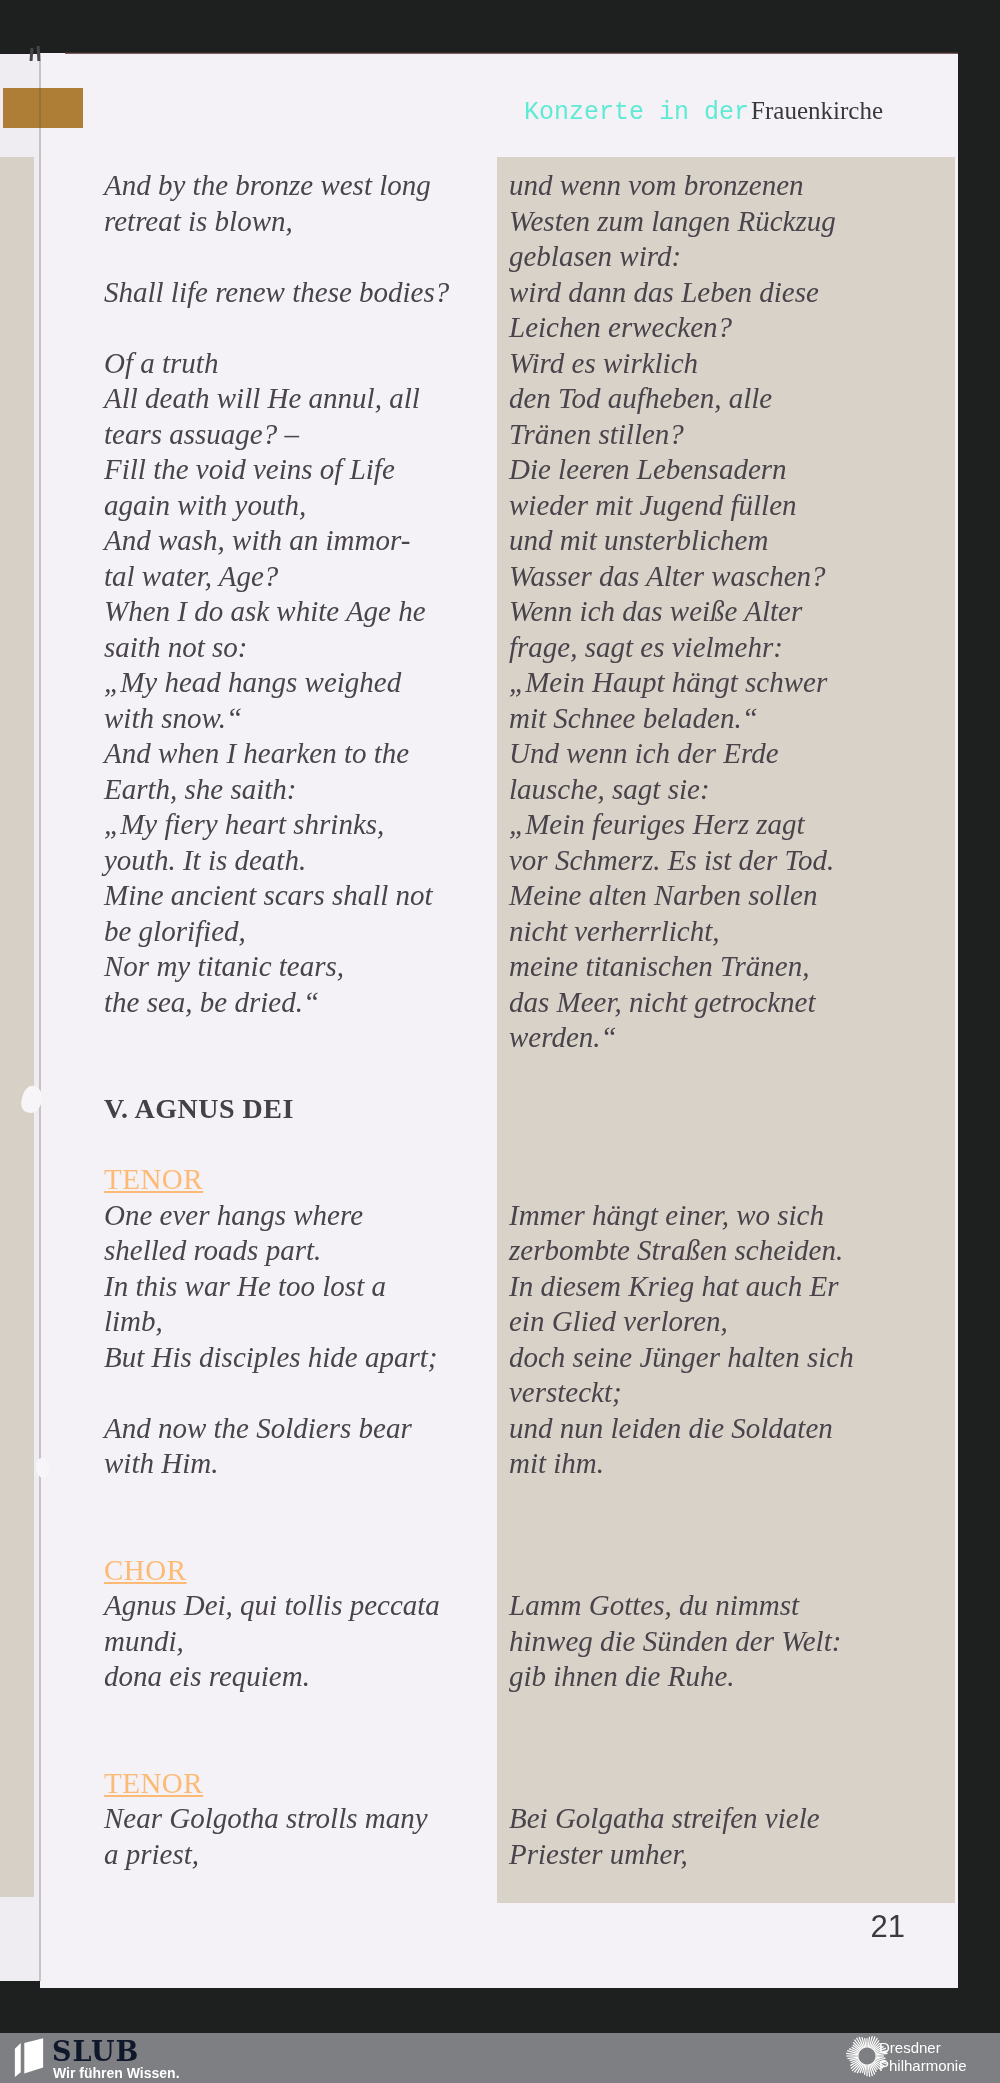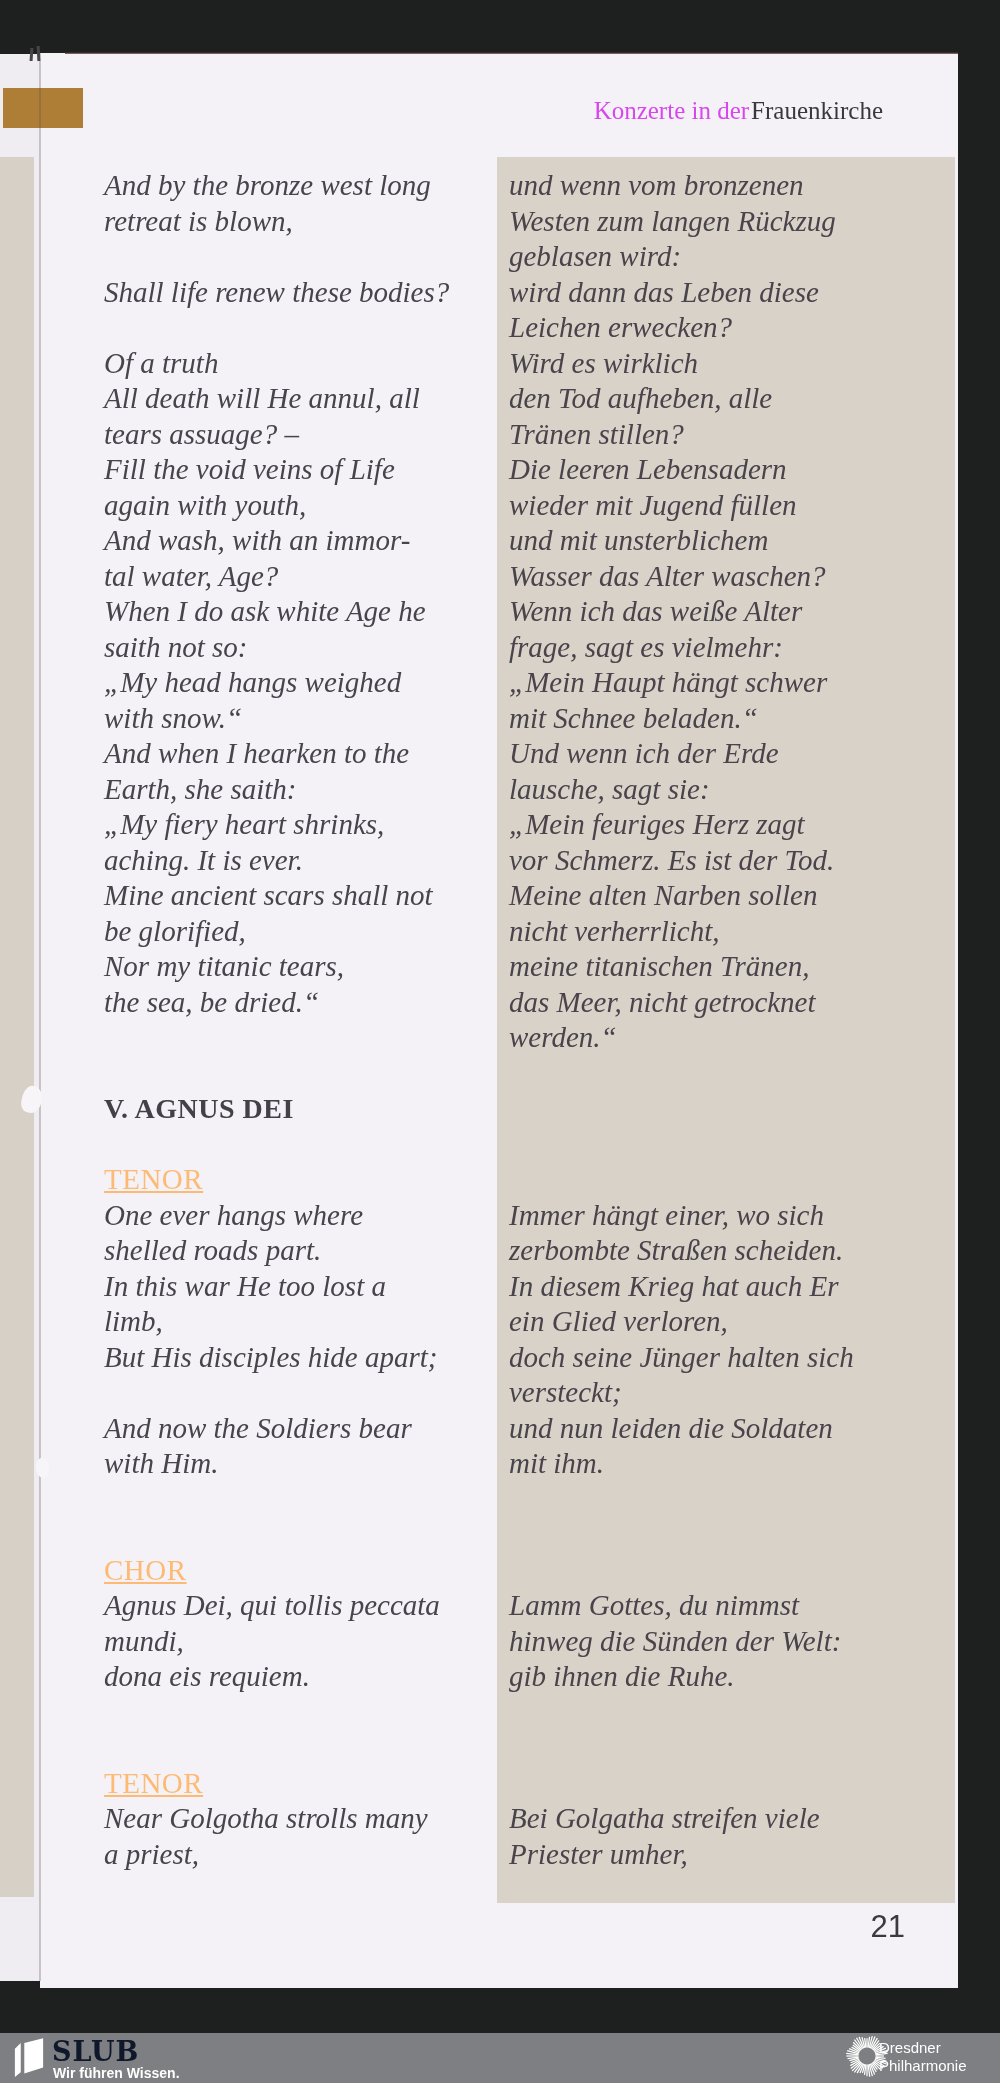--- a/index.html
+++ b/index.html
@@ -9,21 +9,21 @@
   
   .page-behind{position:absolute;left:0;top:54px;width:40px;height:1927px;background:#efedf1;}
   .page-behind-beige{position:absolute;left:0;top:103px;width:34px;height:1740px;background:#d7d0c6;}
   .main-page{position:absolute;left:40px;top:53px;width:918px;height:1935px;background:#f4f2f6;}
   .page-top-edge{position:absolute;left:65px;top:52px;width:893px;height:2px;background:#4a2e2e;opacity:.75;}
   .gutter-line{position:absolute;left:39px;top:53px;width:2px;height:1928px;background:rgba(92,80,76,.28);z-index:6;}
   .brown-tab{position:absolute;left:3px;top:88px;width:80px;height:40px;background:#ae7d36;z-index:5;}
 
   
   .header{position:absolute;left:440px;top:97px;width:443px;text-align:right;font-size:25px;line-height:28px;z-index:3;}
-  .header .accent{font-family:Liberation Serif, serif;color:#d946ef;}
+  .header .accent{font-family:Liberation Mono, monospace;color:#5eead4;}
   .header .rest{font-family:"Liberation Serif",serif;color:#3a383e;margin-left:2px;}
 
   
   .beige-column{position:absolute;left:497px;top:157px;width:458px;height:1746px;background:#d9d2c8;}
   .text-col{position:absolute;top:168px;color:#49434b;font-size:29px;z-index:3;}
   #col-en{left:104px;width:400px;}
   #col-de{left:509px;width:446px;}
   .line{height:35.5px;line-height:35.5px;white-space:nowrap;}
   .line.italic{font-style:italic;}
   .line.heading{font-style:normal;font-weight:bold;letter-spacing:.5px;color:#453f47;font-size:28px;}
@@ -81,21 +81,21 @@
       <div class="line italic">again with youth,</div>
       <div class="line italic">And wash, with an immor-</div>
       <div class="line italic">tal water, Age?</div>
       <div class="line italic">When I do ask white Age he</div>
       <div class="line italic">saith not so:</div>
       <div class="line italic">„My head hangs weighed</div>
       <div class="line italic">with snow.“</div>
       <div class="line italic">And when I hearken to the</div>
       <div class="line italic">Earth, she saith:</div>
       <div class="line italic">„My fiery heart shrinks,</div>
-      <div class="line italic">aching. It is ever.</div>
+      <div class="line italic">youth. It is death.</div>
       <div class="line italic">Mine ancient scars shall not</div>
       <div class="line italic">be glorified,</div>
       <div class="line italic">Nor my titanic tears,</div>
       <div class="line italic">the sea, be dried.“</div>
       <div class="line italic"></div>
       <div class="line italic"></div>
       <div class="line heading">V. AGNUS DEI</div>
       <div class="line italic"></div>
       <div class="line caps">TENOR</div>
       <div class="line italic">One ever hangs where</div>

